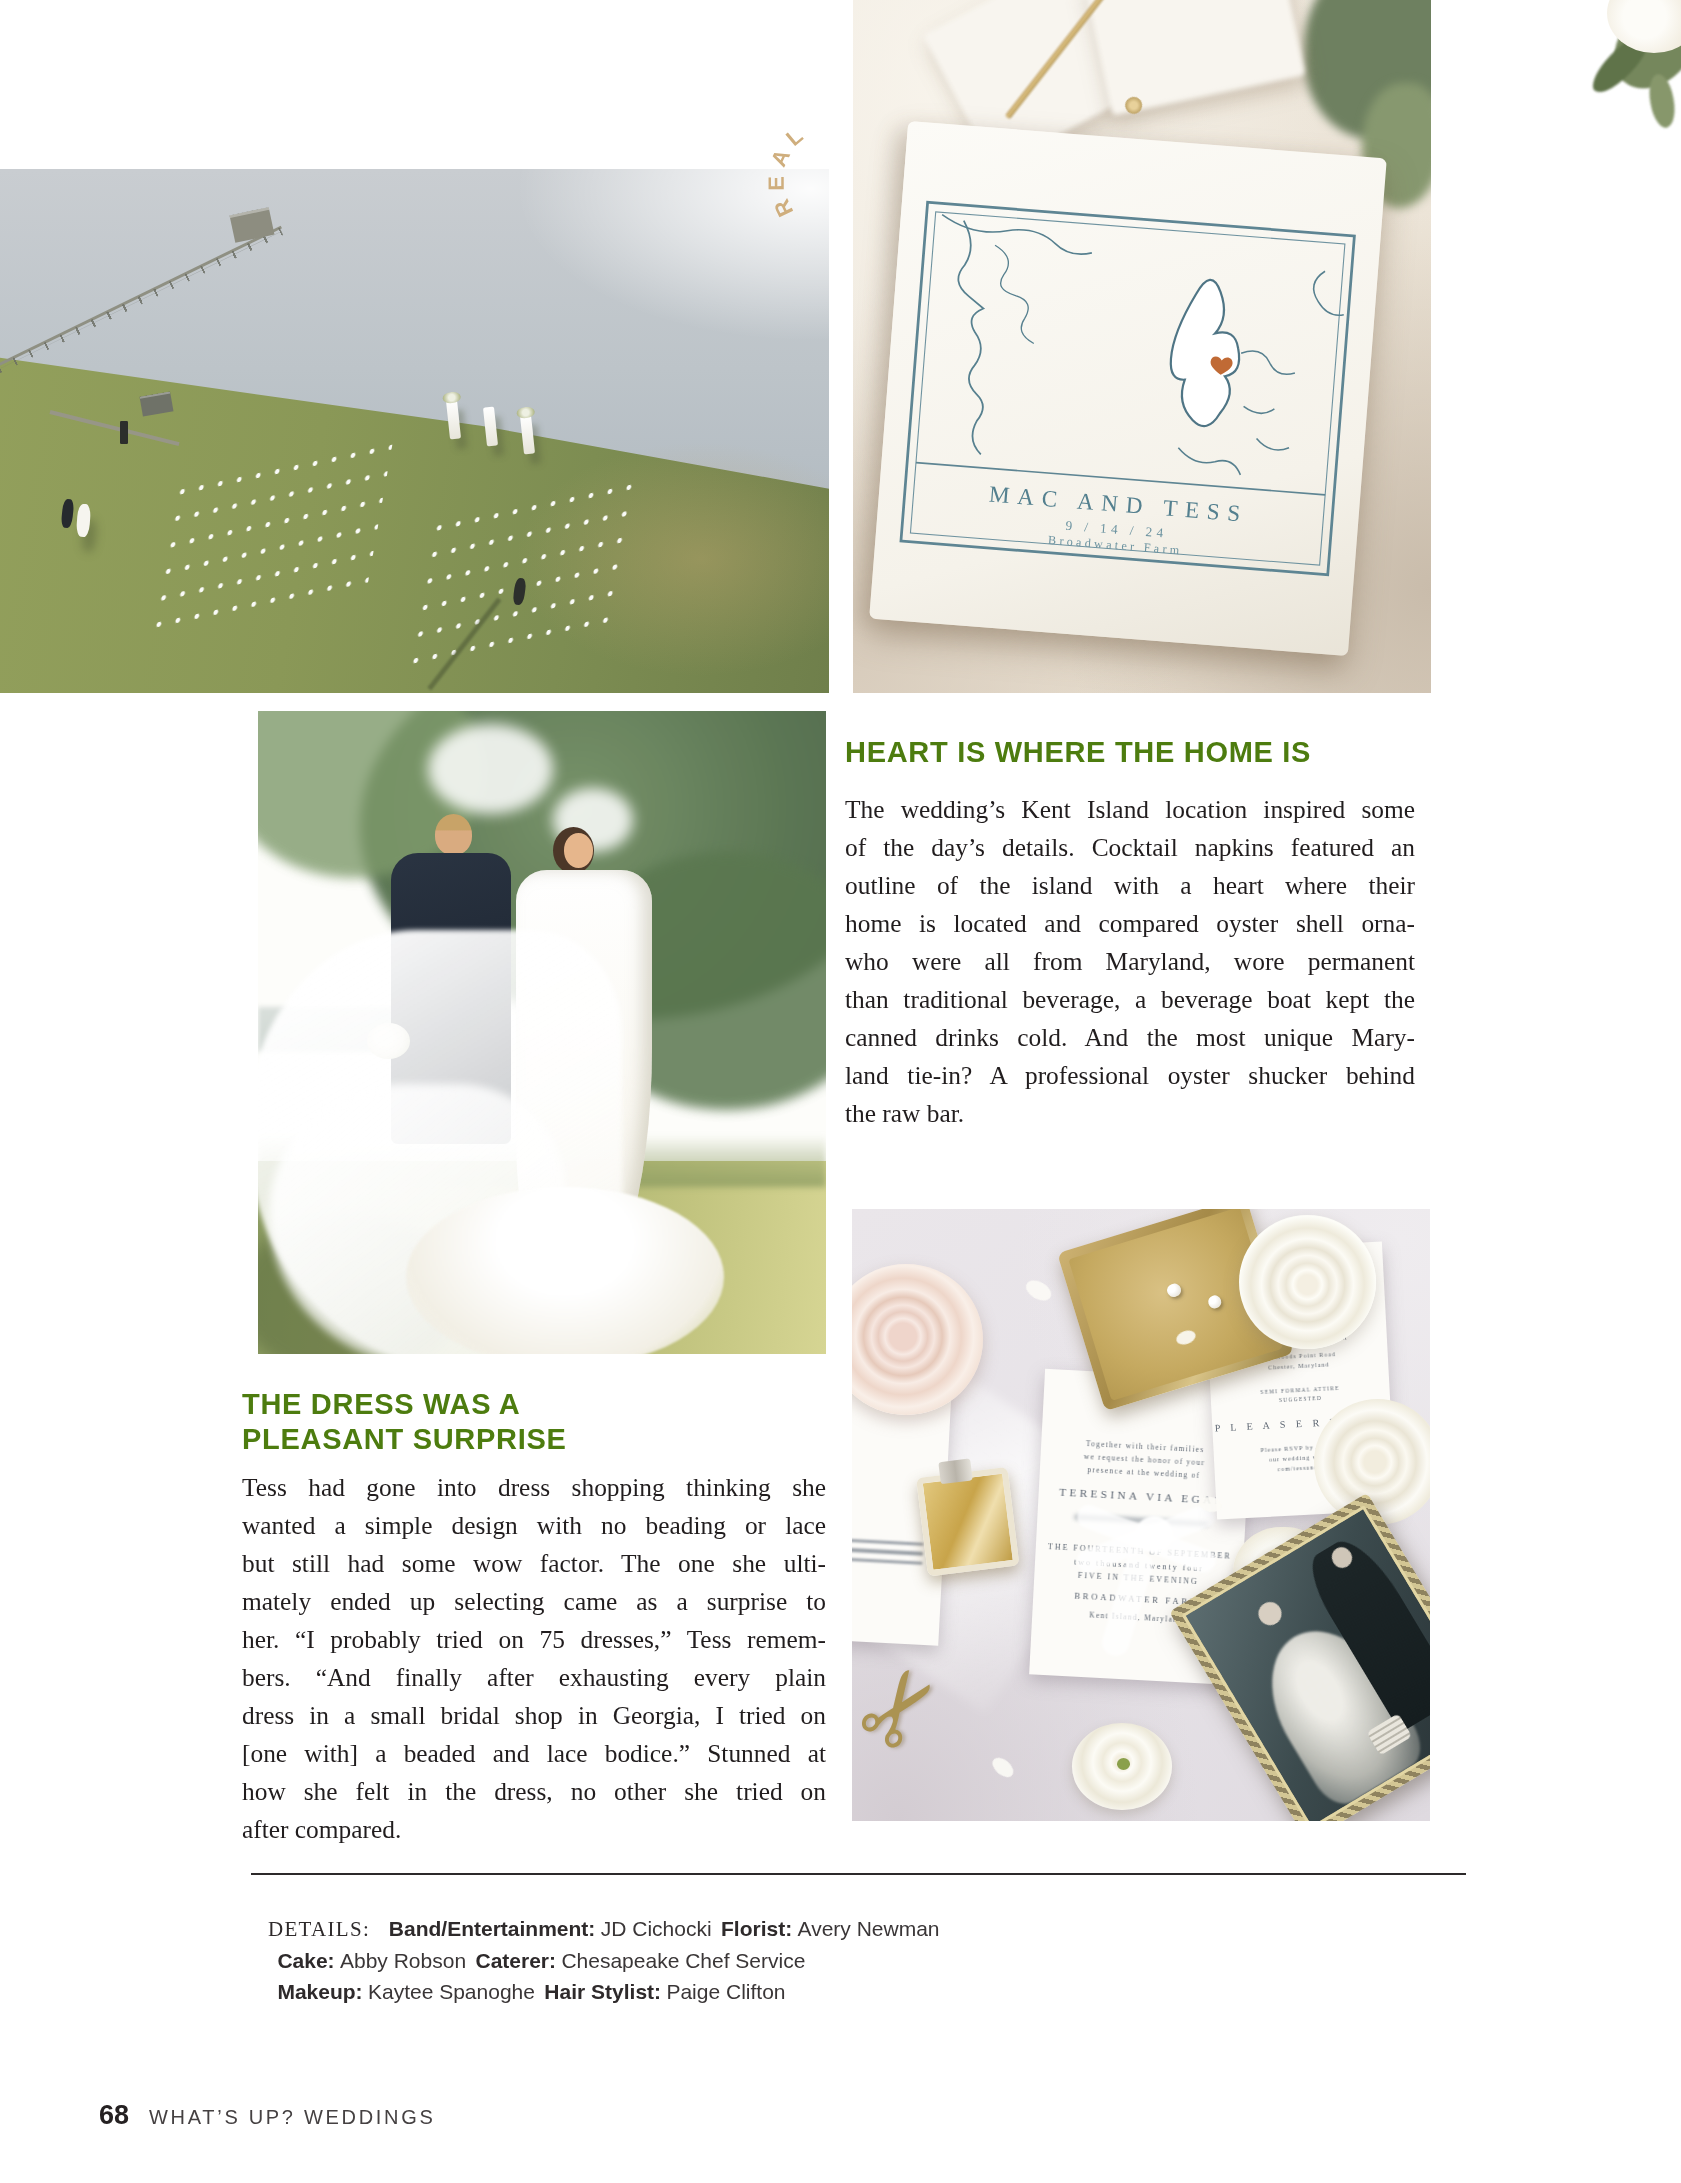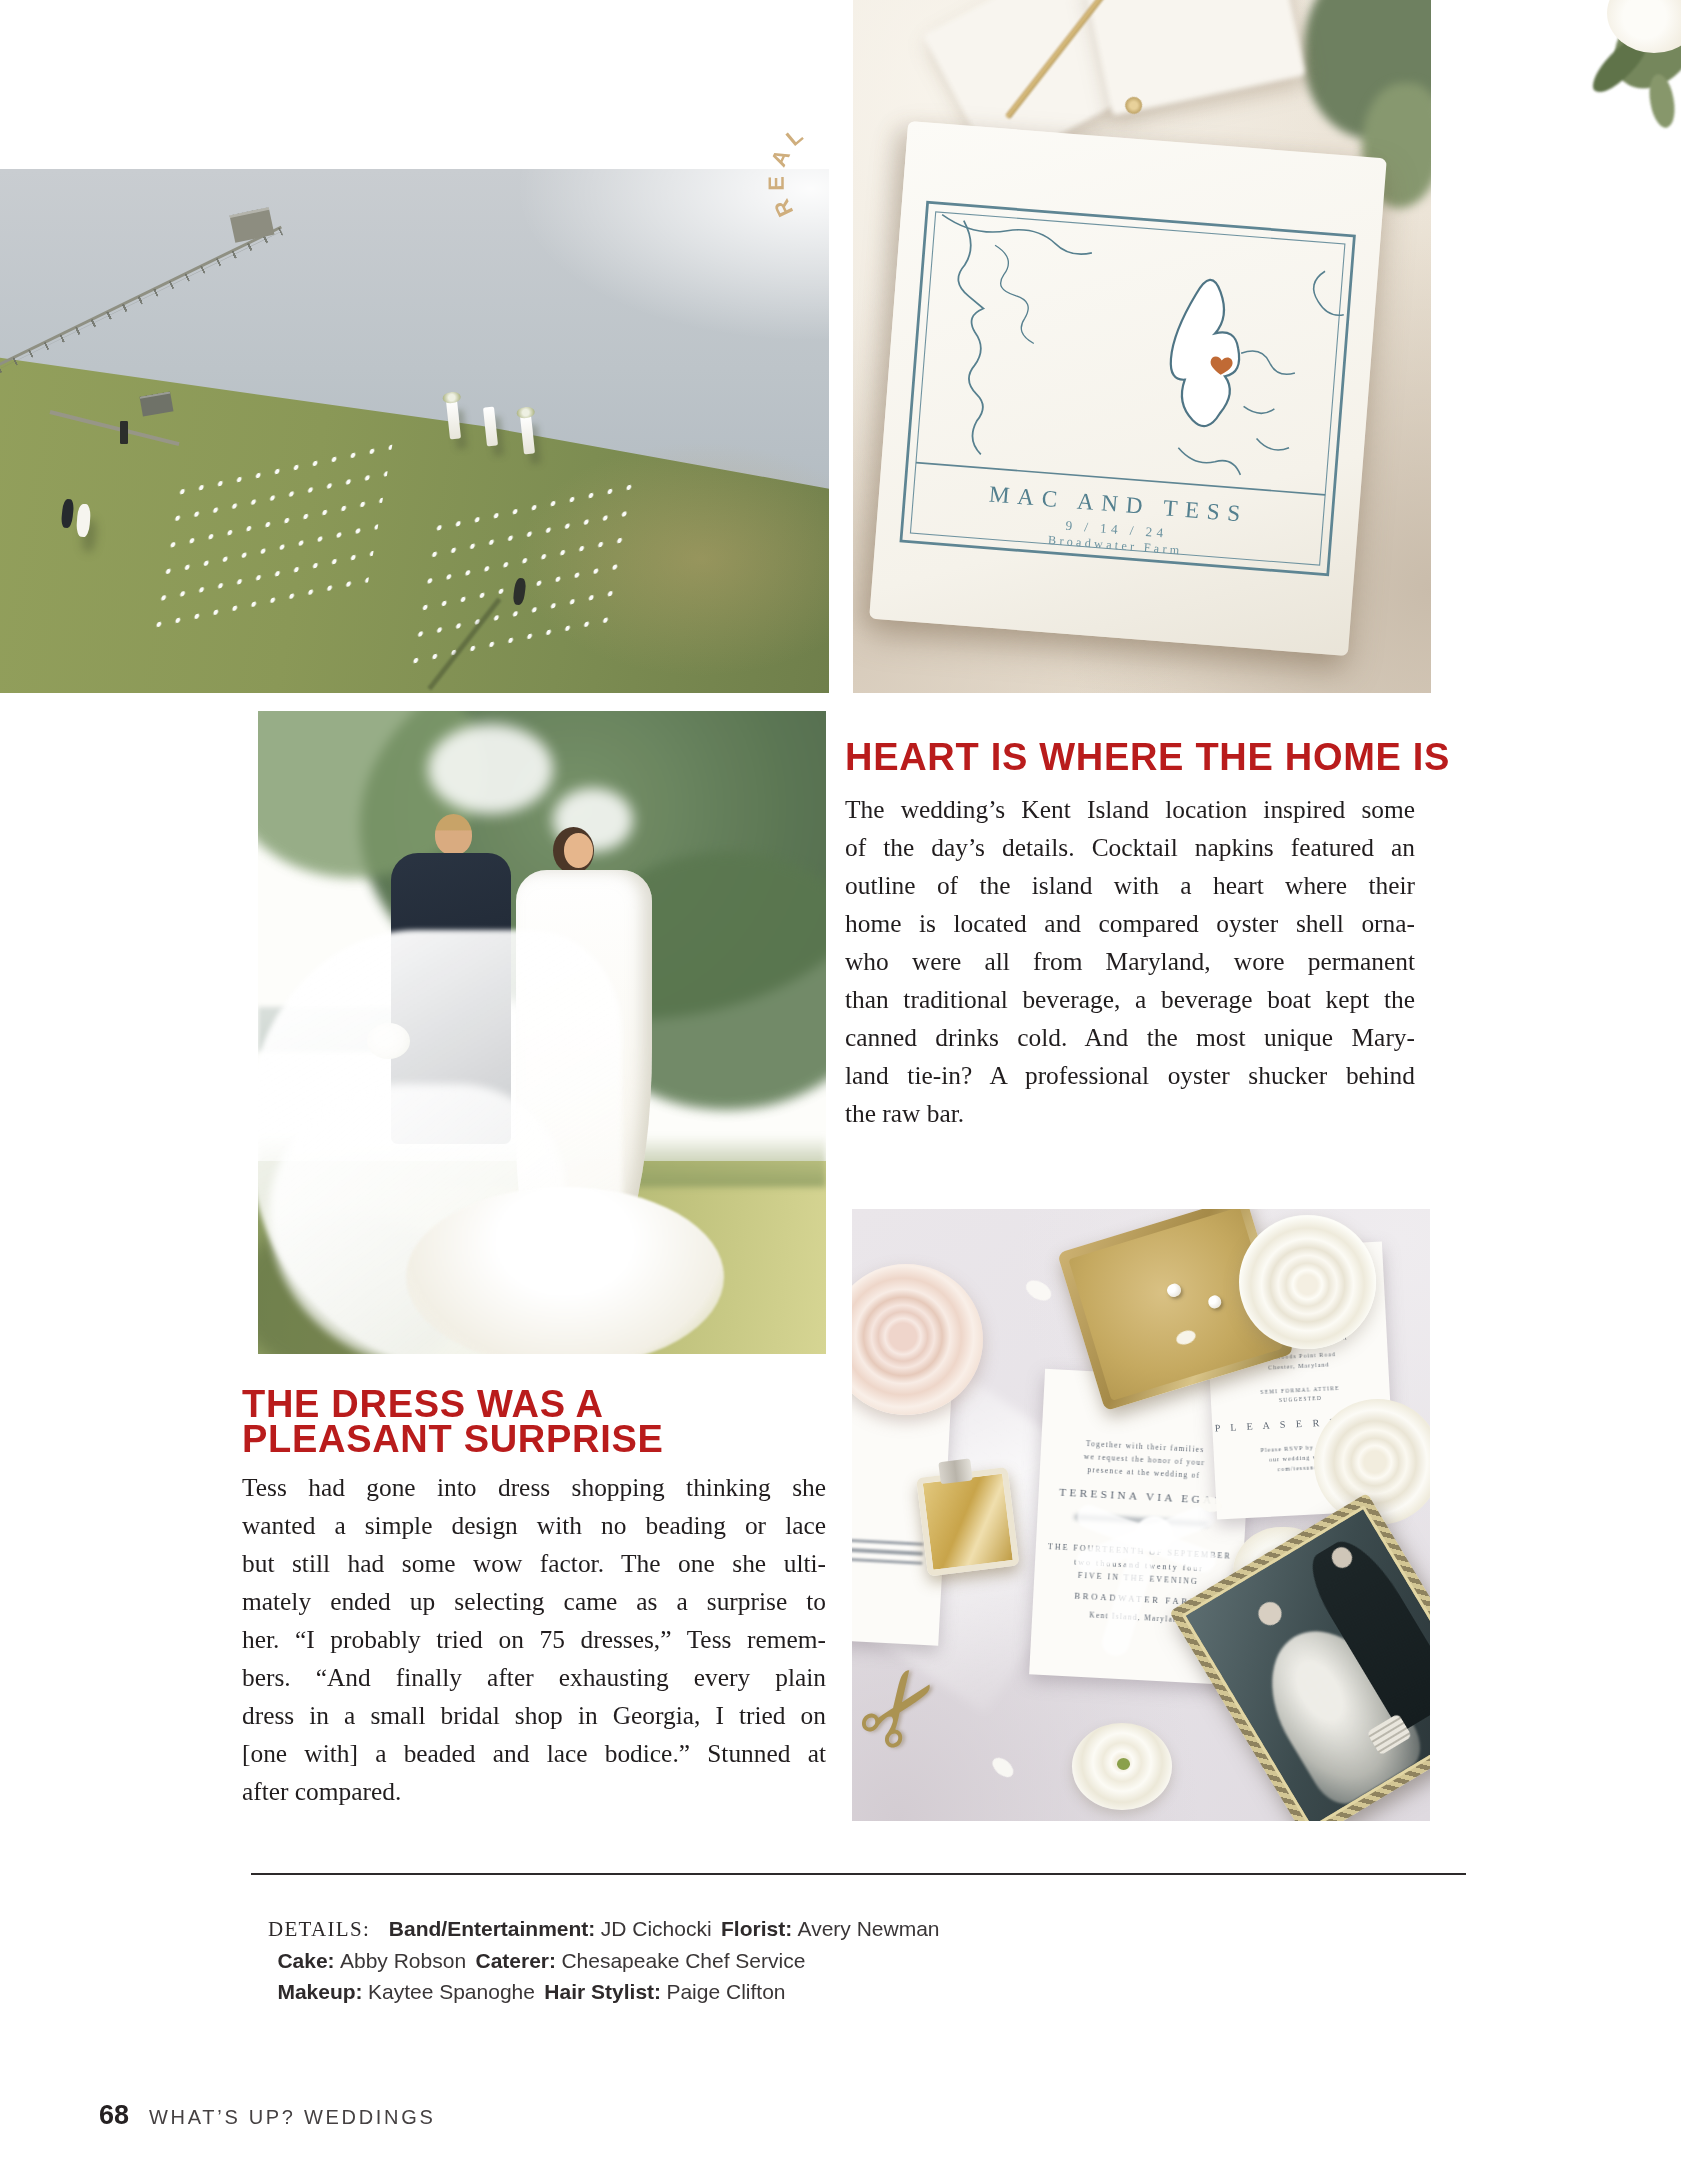--- a/index.html
+++ b/index.html
@@ -221,21 +221,21 @@
   
   .corner-flower{position:absolute;right:0;top:0;width:127px;height:134px;overflow:hidden;}
   .cf-leaf{position:absolute;background:#75875c;border-radius:60% 40% 60% 40%;filter:blur(1.3px);}
   .cfl1{right:-13.4px;top:-6.7px;width:74px;height:100px;transform:rotate(25deg);}
   .cfl2{right:47px;top:27px;width:27px;height:74px;transform:rotate(40deg);background:#5f7349;}
   .cfl3{right:6.7px;top:74px;width:24px;height:54px;transform:rotate(-15deg);background:#87976b;}
   .cf-bloom{position:absolute;right:-20px;top:-27px;width:94px;height:80px;border-radius:50%;
     background:radial-gradient(circle at 40% 55%,#fdfcf8 30%,#efe9da 70%,#e3dbc8 100%);filter:blur(0.7px);}
 
   
-  .headline{position:absolute;color:#b91c1c;font-weight:700;font-size:38px;letter-spacing:0.7px;
+  .headline{position:absolute;color:#4d7c0f;font-weight:700;font-size:29px;letter-spacing:0.7px;
     font-family:"Liberation Sans",sans-serif;}
   .hl-heart{left:845px;top:736px;}
   .hl-dress{left:242px;top:1387px;line-height:35px;}
   .bodycopy{position:absolute;color:#211d1e;font-family:"Liberation Serif",serif;font-size:25.4px;}
   .bc-heart{left:845px;top:790px;width:570px;}
   .bc-dress{left:242px;top:1468px;width:584px;}
   .pline{line-height:38px;text-align:justify;text-align-last:justify;white-space:nowrap;}
   .pline.last{text-align-last:left;}
 
   
@@ -456,20 +456,21 @@
   </div>
   <div class="bodycopy bc-dress">
     <div class="pline">Tess had gone into dress shopping thinking she</div>
     <div class="pline">wanted a simple design with no beading or lace</div>
     <div class="pline">but still had some wow factor. The one she ulti-</div>
     <div class="pline">mately ended up selecting came as a surprise to</div>
     <div class="pline">her. “I probably tried on 75 dresses,” Tess remem-</div>
     <div class="pline">bers. “And finally after exhausting every plain</div>
     <div class="pline">dress in a small bridal shop in Georgia, I tried on</div>
     <div class="pline">[one with] a beaded and lace bodice.” Stunned at</div>
+    <div class="pline">how she felt in the dress, no other she tried on</div>
     <div class="pline last">after compared.</div>
   </div>
 
   <div class="divider"></div>
   <div class="credits">
     <div>
       <span class="serif-label">DETAILS:</span><b>Band/Entertainment:</b><span class="val">JD Cichocki</span><b>Florist:</b><span class="val">Avery Newman</span>
     </div>
     <div>
       <b>Cake:</b><span class="val">Abby Robson</span><b>Caterer:</b><span class="val">Chesapeake Chef Service</span>

